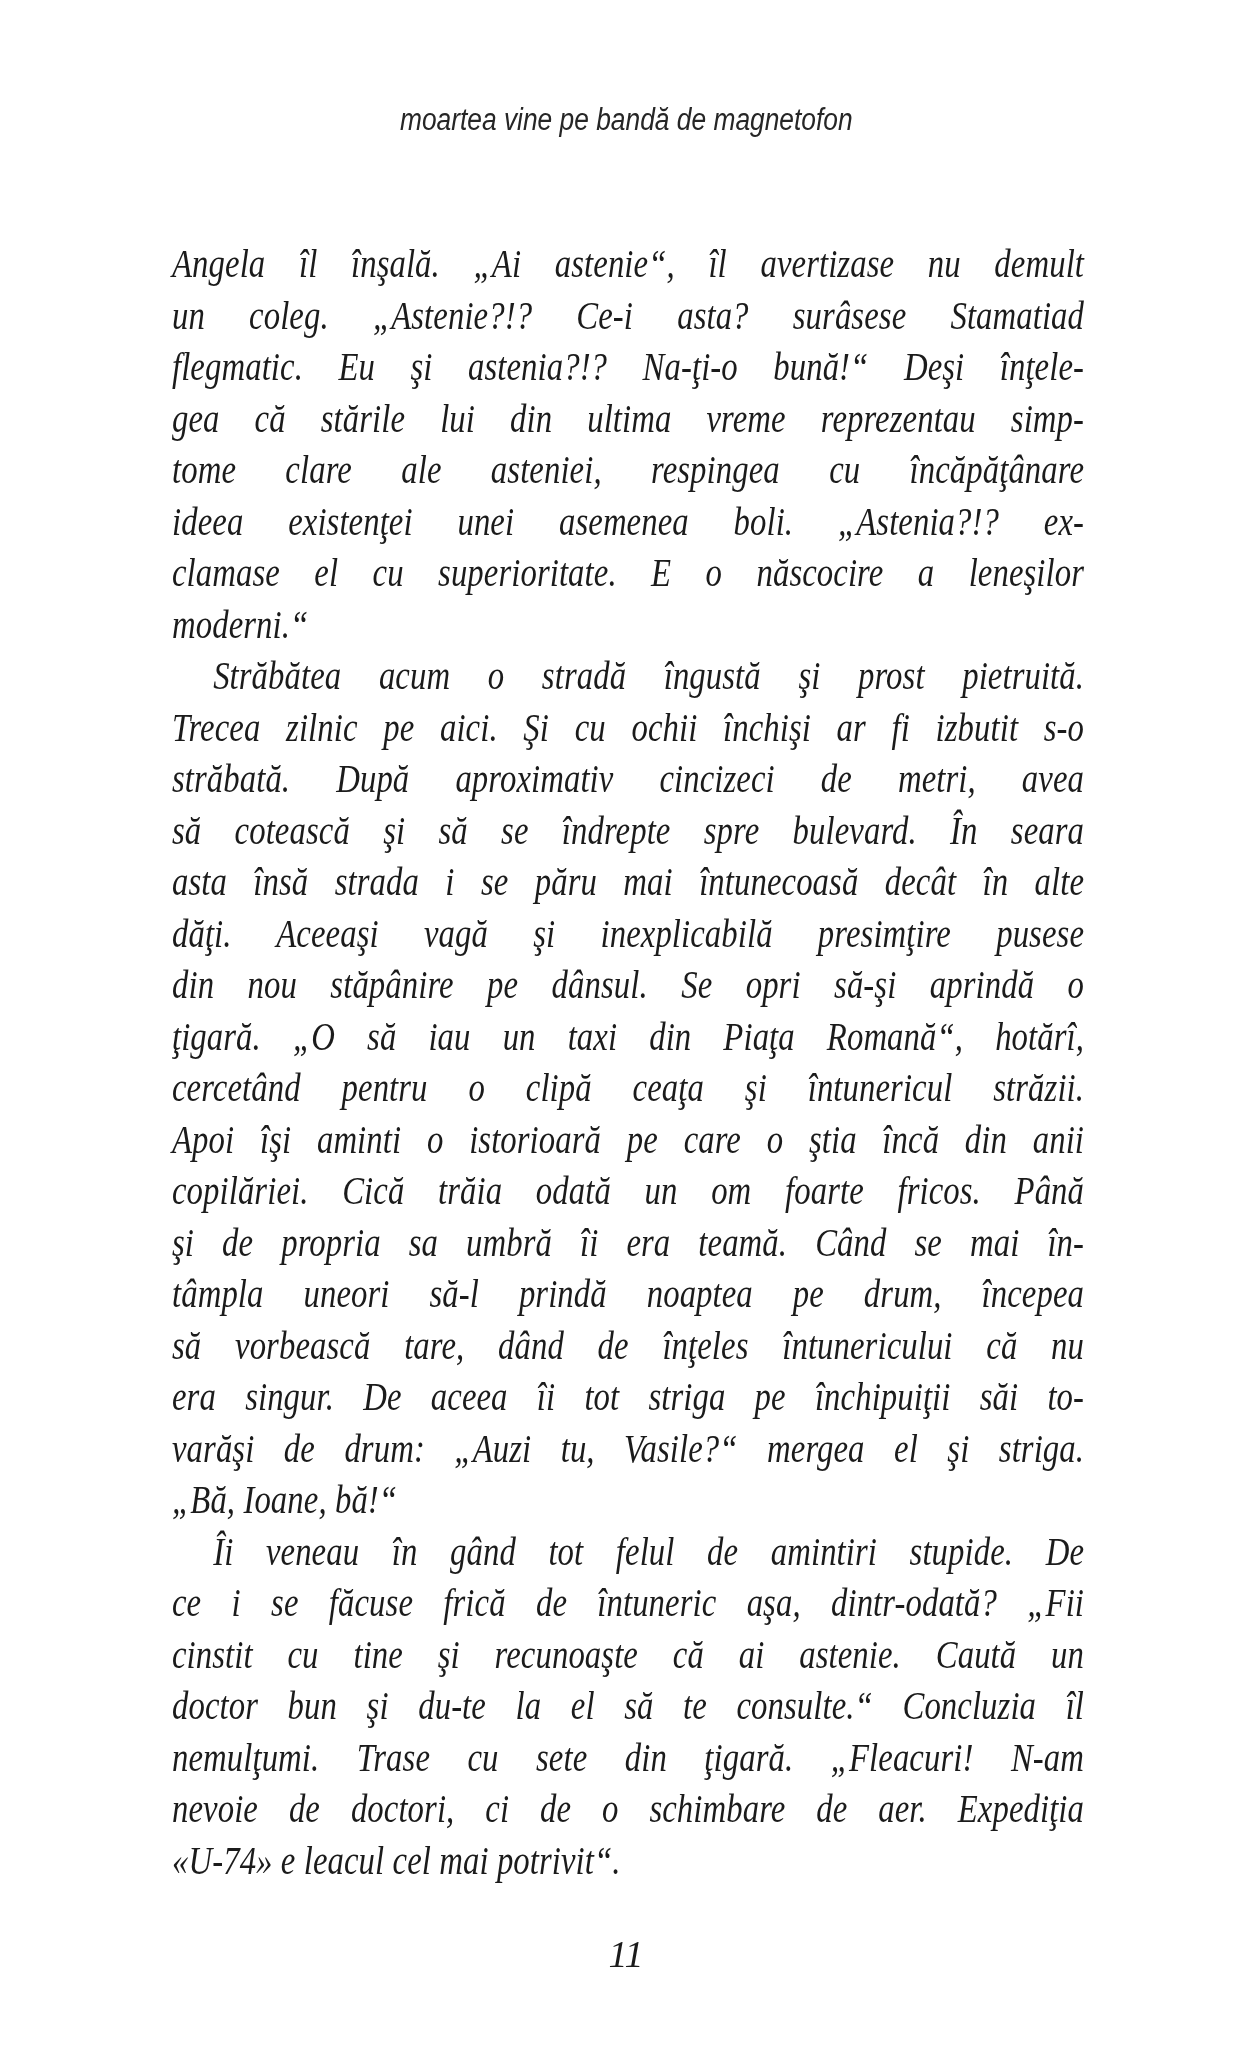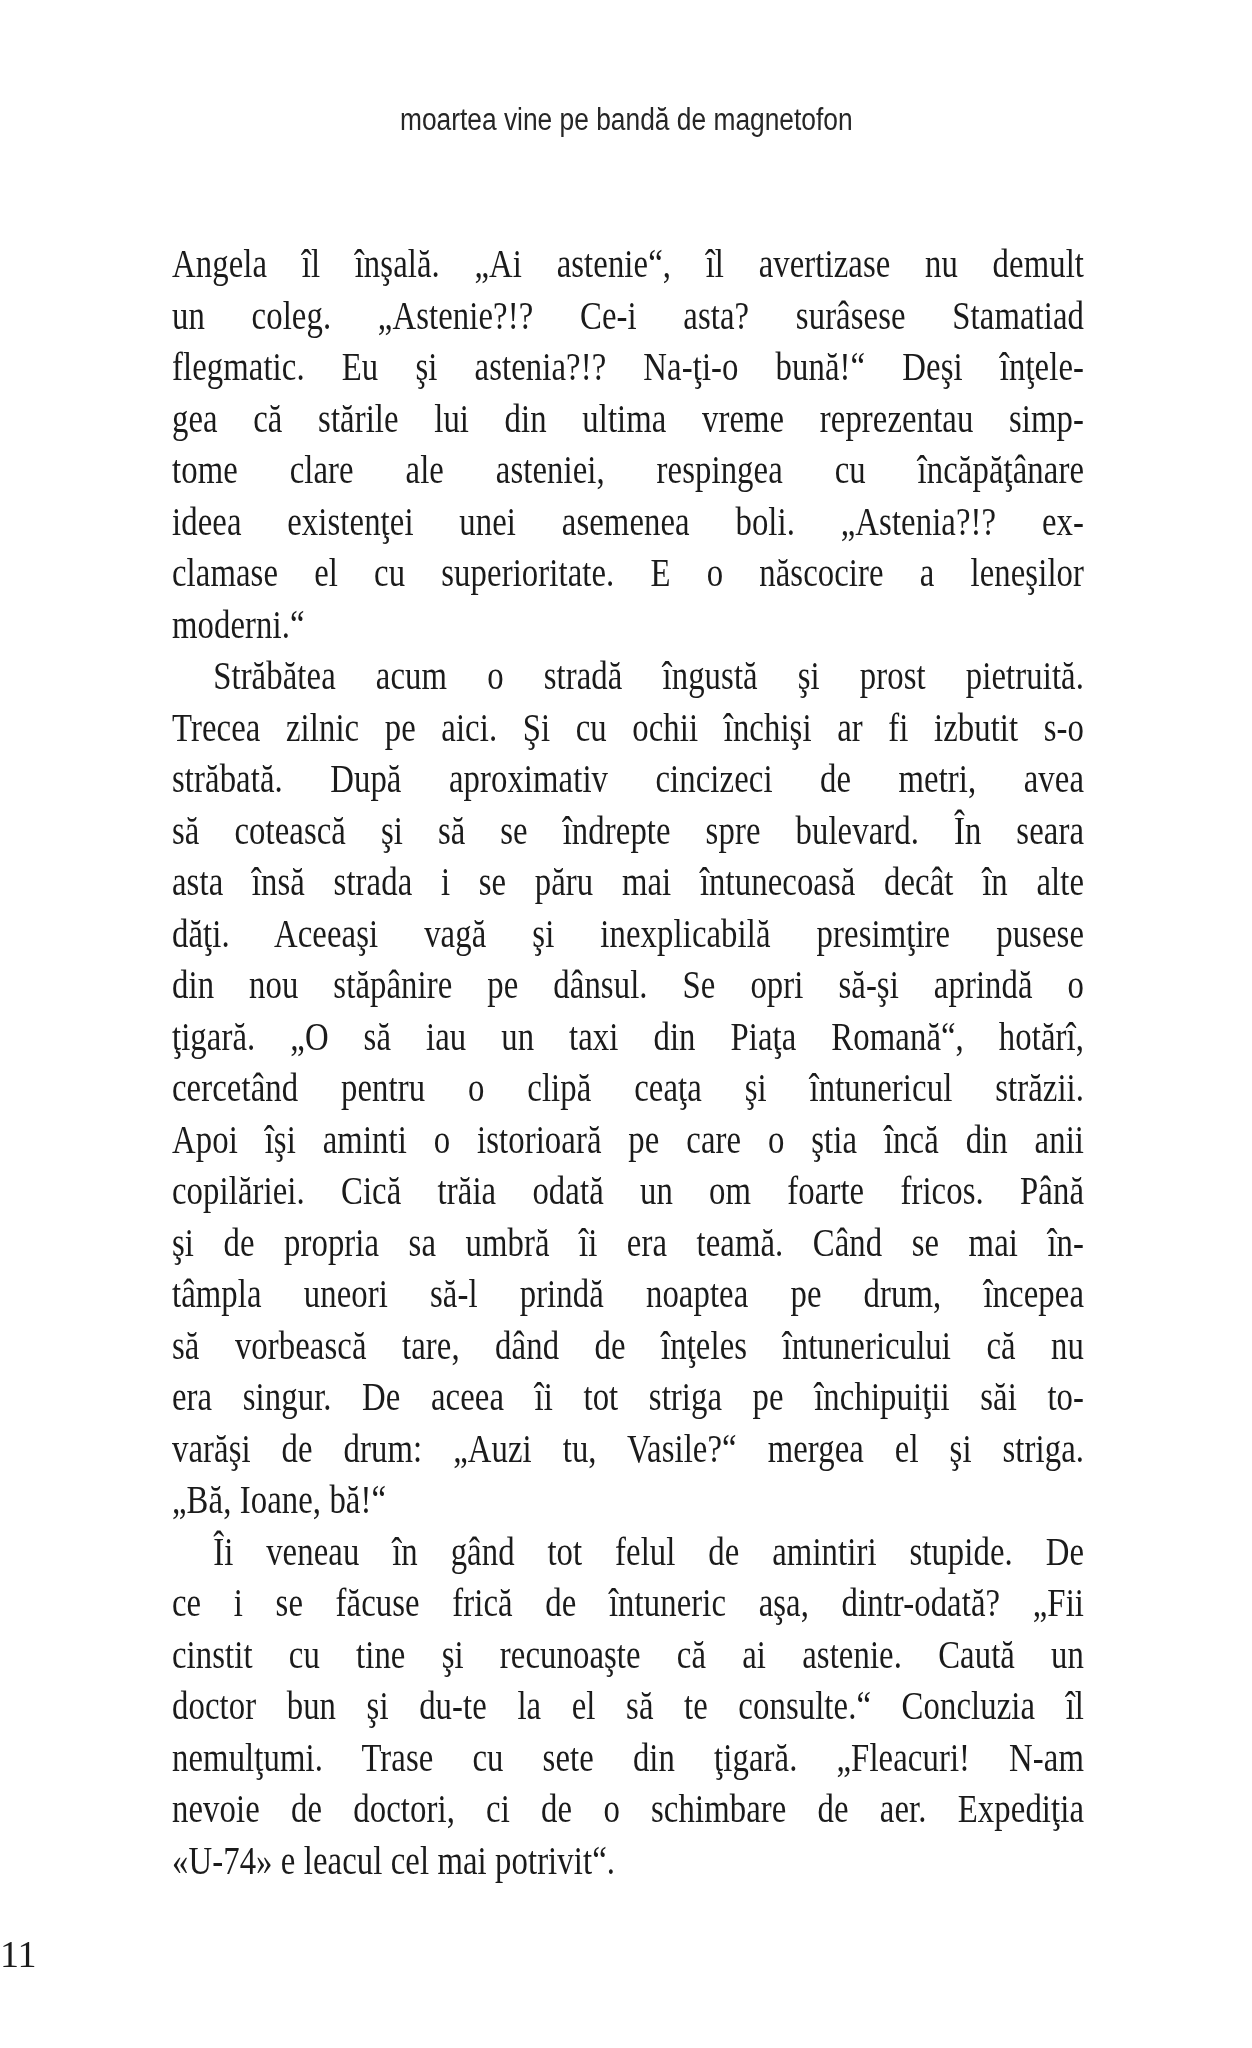--- a/index.html
+++ b/index.html
@@ -8,20 +8,21 @@
     background: #ffffff;
   }
   .page {
     position: relative;
     width: 1252px;
     height: 2048px;
     background: #ffffff;
     overflow: hidden;
     font-family: "Liberation Serif", "DejaVu Serif", serif;
     color: #1b1b1b;
+    font-style: italic;
   }
   
   .running-header {
     position: absolute;
     top: 100px;
     left: 0;
     width: 1252px;
     text-align: center;
     font-family: "Liberation Sans", "DejaVu Sans", sans-serif;
     font-size: 31px;
@@ -59,20 +60,21 @@
   }
   .line.indent {
     text-indent: 49px;
   }
   
   .page-number {
     position: absolute;
     top: 1932px;
     left: 0;
     width: 1252px;
+    text-align: center;
     font-size: 38px;
     line-height: 44px;
     color: #1b1b1b;
   }
 </style>
 </head>
 <body>
 
 <div class="page">
 

